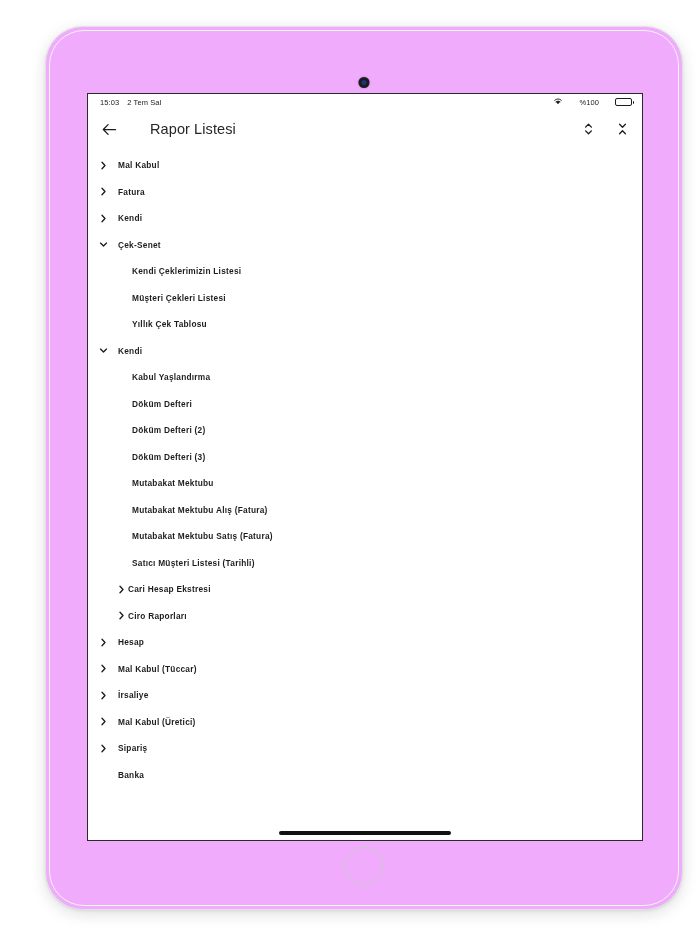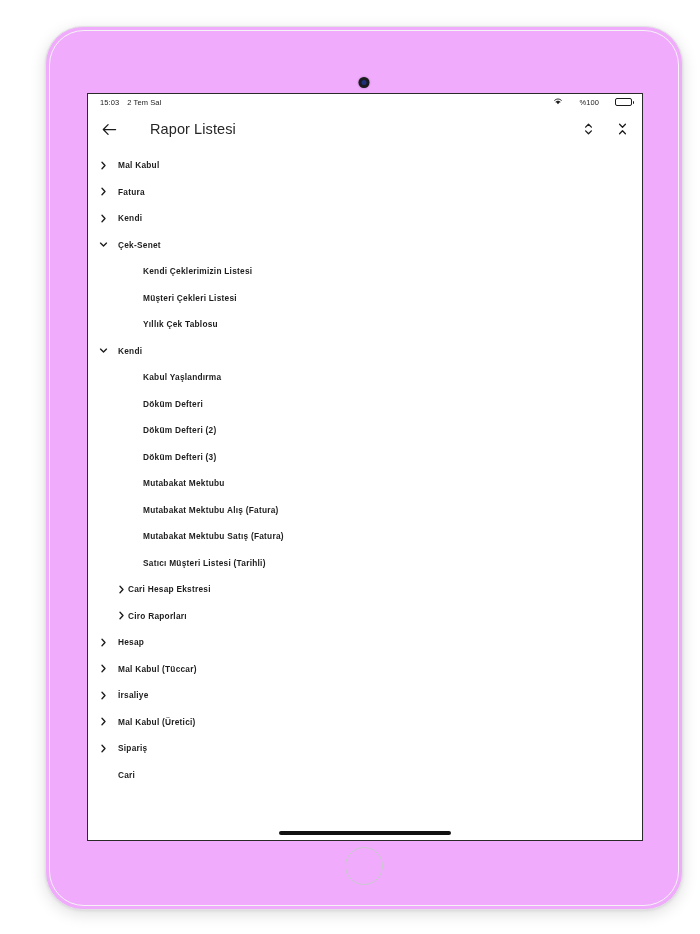--- a/index.html
+++ b/index.html
@@ -170,21 +170,21 @@
     color: #1d1d1d;
     letter-spacing: 0.25px;
     white-space: nowrap;
   }
 
   
   .lvl-0 { padding-left: 8px; }
   .lvl-0 .row-label { margin-left: 8px; }
 
   .lvl-1-leaf { padding-left: 44px; }
-  .lvl-1-leaf .row-label { margin-left: 11px; }
+  .lvl-1-leaf .row-label { margin-left: 0; }
 
   .lvl-1-group { padding-left: 26px; }
   .lvl-1-group .row-label { margin-left: 0; }
 
   .lvl-0-leaf { padding-left: 30px; }
   .lvl-0-leaf .row-label { margin-left: 0; }
 
   
   .home-indicator-wrap {
     flex: none;
@@ -378,21 +378,21 @@
         </div>
         <div class="tree-row lvl-0">
           <span class="row-chevron">
             <svg width="9" height="9" viewBox="0 0 9 9">
               <path d="M3.0 1.3 L6.0 4.5 L3.0 7.7" stroke="#1c1c1c" stroke-width="1.35" fill="none" stroke-linecap="round" stroke-linejoin="round"></path>
             </svg>
           </span>
           <span class="row-label">Sipariş</span>
         </div>
         <div class="tree-row lvl-0-leaf">
-          <span class="row-label">Cari</span>
+          <span class="row-label">Banka</span>
         </div>
       </div>
 
     <div class="home-indicator-wrap">
       <div class="home-indicator"></div>
     </div>
 
   </div>
 </div>
 

